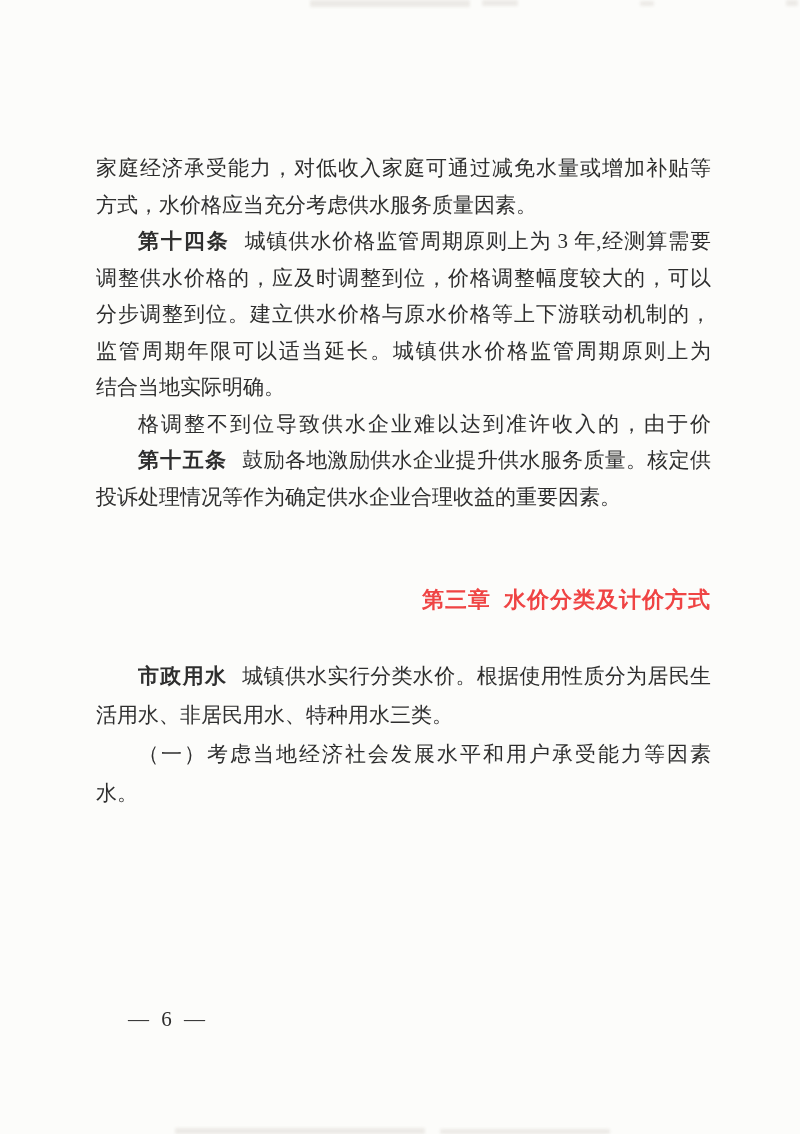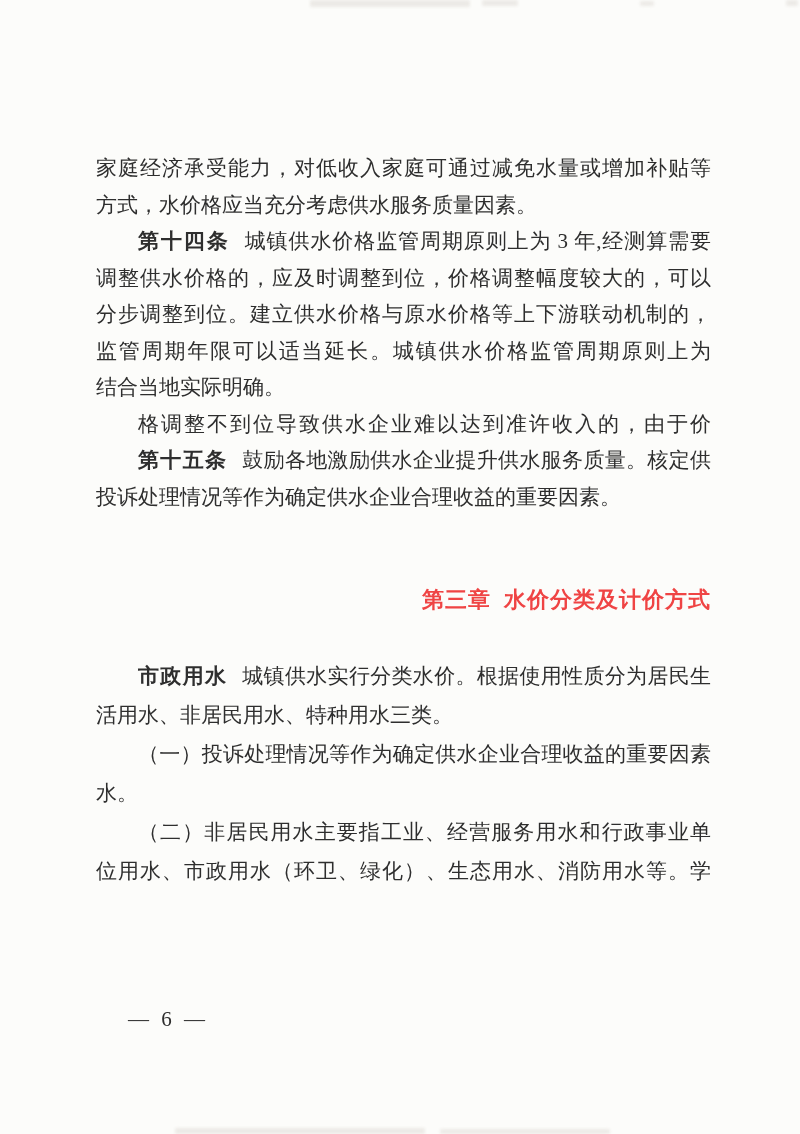--- a/index.html
+++ b/index.html
@@ -114,23 +114,19 @@
       <div class="para sec1">
         <div class="line fill indent"><span class="lead">第十五条</span><span class="seg">鼓励各地激励供水企业提升供水服务质量。核定供</span></div>
         <div class="line"><span class="seg">投诉处理情况等作为确定供水企业合理收益的重要因素。</span></div>
       </div>
       <div class="chapter-heading">第三章 水价分类及计价方式</div>
       <div class="para sec2">
         <div class="line fill indent"><span class="lead">市政用水</span><span class="seg">城镇供水实行分类水价。根据使用性质分为居民生</span></div>
         <div class="line"><span class="seg">活用水、非居民用水、特种用水三类。</span></div>
       </div>
       <div class="para sec2">
-        <div class="line fill indent"><span class="seg">（一）投诉处理情况等作为确定供水企业合理收益的重要因素</span></div>
+        <div class="line fill indent"><span class="seg">（一）考虑当地经济社会发展水平和用户承受能力等因素</span></div>
         <div class="line"><span class="seg">水。</span></div>
-      </div>
-      <div class="para sec2">
-        <div class="line fill indent"><span class="seg">（二）非居民用水主要指工业、经营服务用水和行政事业单</span></div>
-        <div class="line fill"><span class="seg">位用水、市政用水（环卫、绿化）、生态用水、消防用水等。学</span></div>
       </div>
     </div>
 
   <div class="page-footer">— 6 —</div>
 </div>
 
 </body></html>

